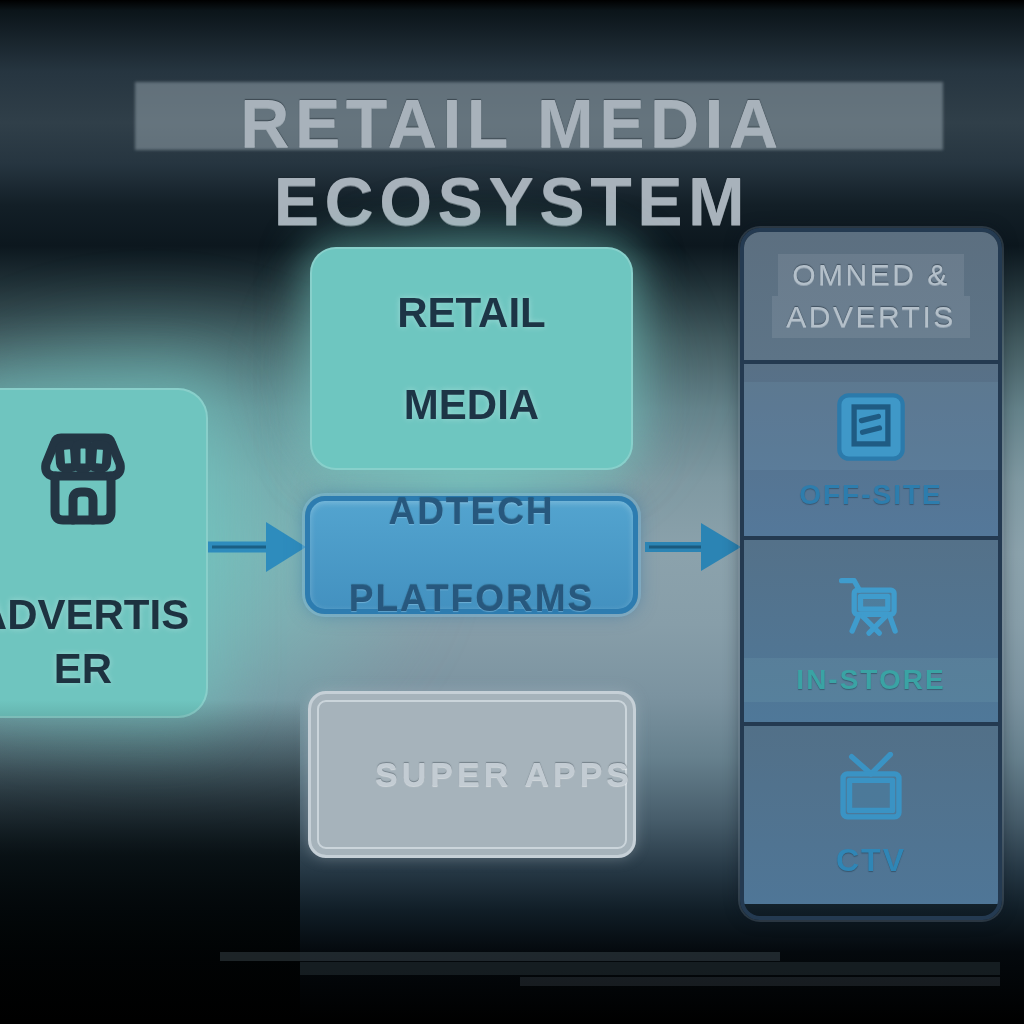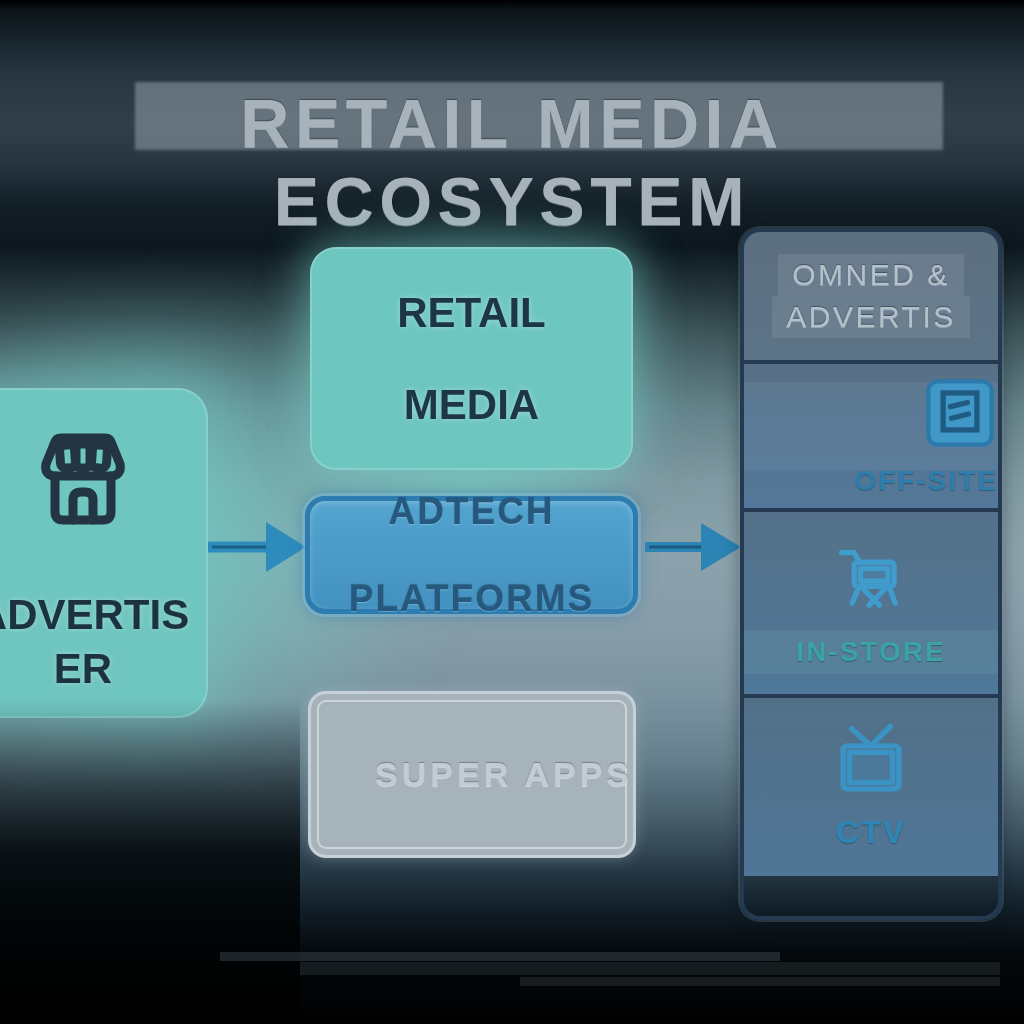--- a/index.html
+++ b/index.html
@@ -67,21 +67,21 @@
 
   
   .panel{position:absolute;left:740px;top:228px;width:262px;height:692px;box-sizing:border-box;
     border:4px solid #243a51;border-radius:20px;overflow:hidden;
     box-shadow:0 0 0 2px rgba(150,170,185,.22), 0 0 16px rgba(10,20,30,.45);
     display:flex;flex-direction:column;}
   .cell{position:relative;box-sizing:border-box;border-bottom:4px solid #243a51;
     display:flex;flex-direction:column;justify-content:center;align-items:center;}
   .cell:last-child{border-bottom:none;}
   .cell-owned{height:132px;background:linear-gradient(180deg,#5c6f80,#5d7487);}
-  .cell-off{height:148px;background:linear-gradient(180deg,#587086,#54789a);align-items:flex-end;}
+  .cell-off{height:176px;background:linear-gradient(180deg,#587086,#54789a);}
   .cell-instore{height:186px;background:linear-gradient(180deg,#547189,#4f7899);}
   .cell-ctv{height:178px;background:linear-gradient(180deg,#527088,#4f7697);}
   .line-slab{display:inline-block;padding:1px 14px;background:rgba(255,255,255,.09);
     font-size:30px;font-weight:400;letter-spacing:2.5px;color:#b4c0ca;line-height:40px;
     text-shadow:0 1px 0 rgba(235,242,247,.35), 0 -1px 1px rgba(40,54,66,.6);}
   .band{position:absolute;left:0;width:100%;background:rgba(130,170,200,.14);}
   .cell-label{position:relative;font-weight:700;letter-spacing:2px;margin-top:14px;
     text-shadow:0 1px 1px rgba(20,40,55,.4);}
   .lbl-off{font-size:28px;color:#2d7dad;}
   .lbl-instore{font-size:28px;color:#3aa3a4;}

